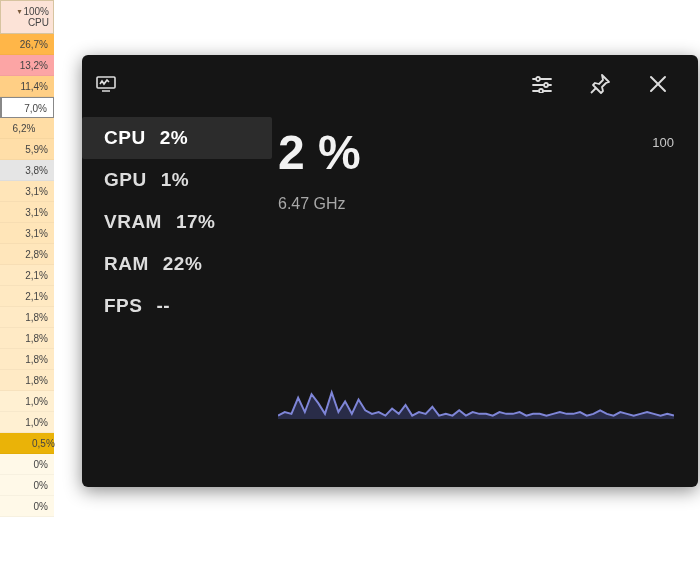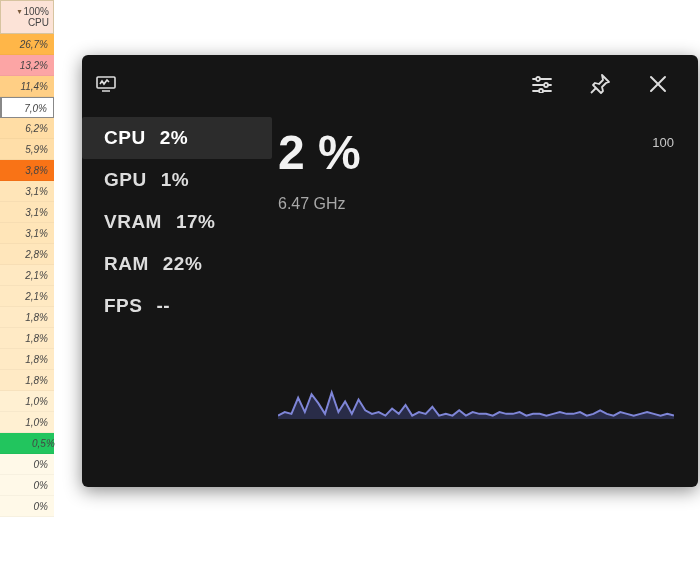--- a/index.html
+++ b/index.html
@@ -29,21 +29,20 @@
   }
   .cpu-header .line1 { display: flex; align-items: center; gap: 2px; }
   .cpu-header .chev { font-size: 8px; color: #7a5a3a; }
   .cpu-rows { display: flex; flex-direction: column; }
   .cpu-row {
     height: 21px;
     text-align: right;
     padding-right: 6px;
     line-height: 21px;
     border-bottom: 1px solid rgba(0,0,0,0.03);
-    font-style: italic;
   }
   .cpu-row.selected {
     background: #ffffff !important;
     border: 1px solid #888;
     border-left: 2px solid #888;
   }
 
   
   .overlay {
     position: absolute;
@@ -137,36 +136,36 @@
       <span class="chev">▾</span>
       <span>100%</span>
     </div>
     <div>CPU</div>
   </div>
   <div class="cpu-rows" id="cpu-rows">
       <div class="cpu-row" style="background: rgb(255, 182, 72);"><span>26,7%</span></div>
       <div class="cpu-row" style="background: #fca5a5;"><span>13,2%</span></div>
       <div class="cpu-row" style="background: rgb(255, 207, 133);"><span>11,4%</span></div>
       <div class="cpu-row selected"><span>7,0%</span></div>
-      <div class="cpu-row" style="background: rgb(255, 221, 165);"><span>6,2%</span></div>
+      <div class="cpu-row" style="background: rgb(255, 221, 165); text-align: center;"><span>6,2%</span></div>
       <div class="cpu-row" style="background: rgb(255, 222, 168);"><span>5,9%</span></div>
-      <div class="cpu-row" style="background: #f97316;"><span>3,8%</span></div>
+      <div class="cpu-row" style="background: #e5e5e5;"><span>3,8%</span></div>
       <div class="cpu-row" style="background: rgb(255, 229, 184);"><span>3,1%</span></div>
       <div class="cpu-row" style="background: rgb(255, 229, 184);"><span>3,1%</span></div>
       <div class="cpu-row" style="background: rgb(255, 229, 184);"><span>3,1%</span></div>
       <div class="cpu-row" style="background: rgb(255, 230, 187);"><span>2,8%</span></div>
       <div class="cpu-row" style="background: rgb(255, 233, 194);"><span>2,1%</span></div>
       <div class="cpu-row" style="background: rgb(255, 233, 194);"><span>2,1%</span></div>
       <div class="cpu-row" style="background: rgb(255, 234, 197);"><span>1,8%</span></div>
       <div class="cpu-row" style="background: rgb(255, 234, 197);"><span>1,8%</span></div>
       <div class="cpu-row" style="background: rgb(255, 234, 197);"><span>1,8%</span></div>
       <div class="cpu-row" style="background: rgb(255, 234, 197);"><span>1,8%</span></div>
       <div class="cpu-row" style="background: rgb(255, 240, 210);"><span>1,0%</span></div>
       <div class="cpu-row" style="background: rgb(255, 240, 210);"><span>1,0%</span></div>
-      <div class="cpu-row" style="background: #22c55e; padding-left: 32px;"><span>0,5%</span></div>
+      <div class="cpu-row" style="background: #eab308; padding-left: 32px;"><span>0,5%</span></div>
       <div class="cpu-row" style="background: rgb(255, 249, 232);"><span>0%</span></div>
       <div class="cpu-row" style="background: rgb(255, 249, 232);"><span>0%</span></div>
       <div class="cpu-row" style="background: rgb(255, 249, 232);"><span>0%</span></div>
     </div>
 </div>
 
 <div class="overlay">
   <div class="ov-header">
     <span class="ov-title-icon">
       <svg width="20" height="16" viewBox="0 0 20 16" fill="none" stroke="#ddd" stroke-width="1.6">

